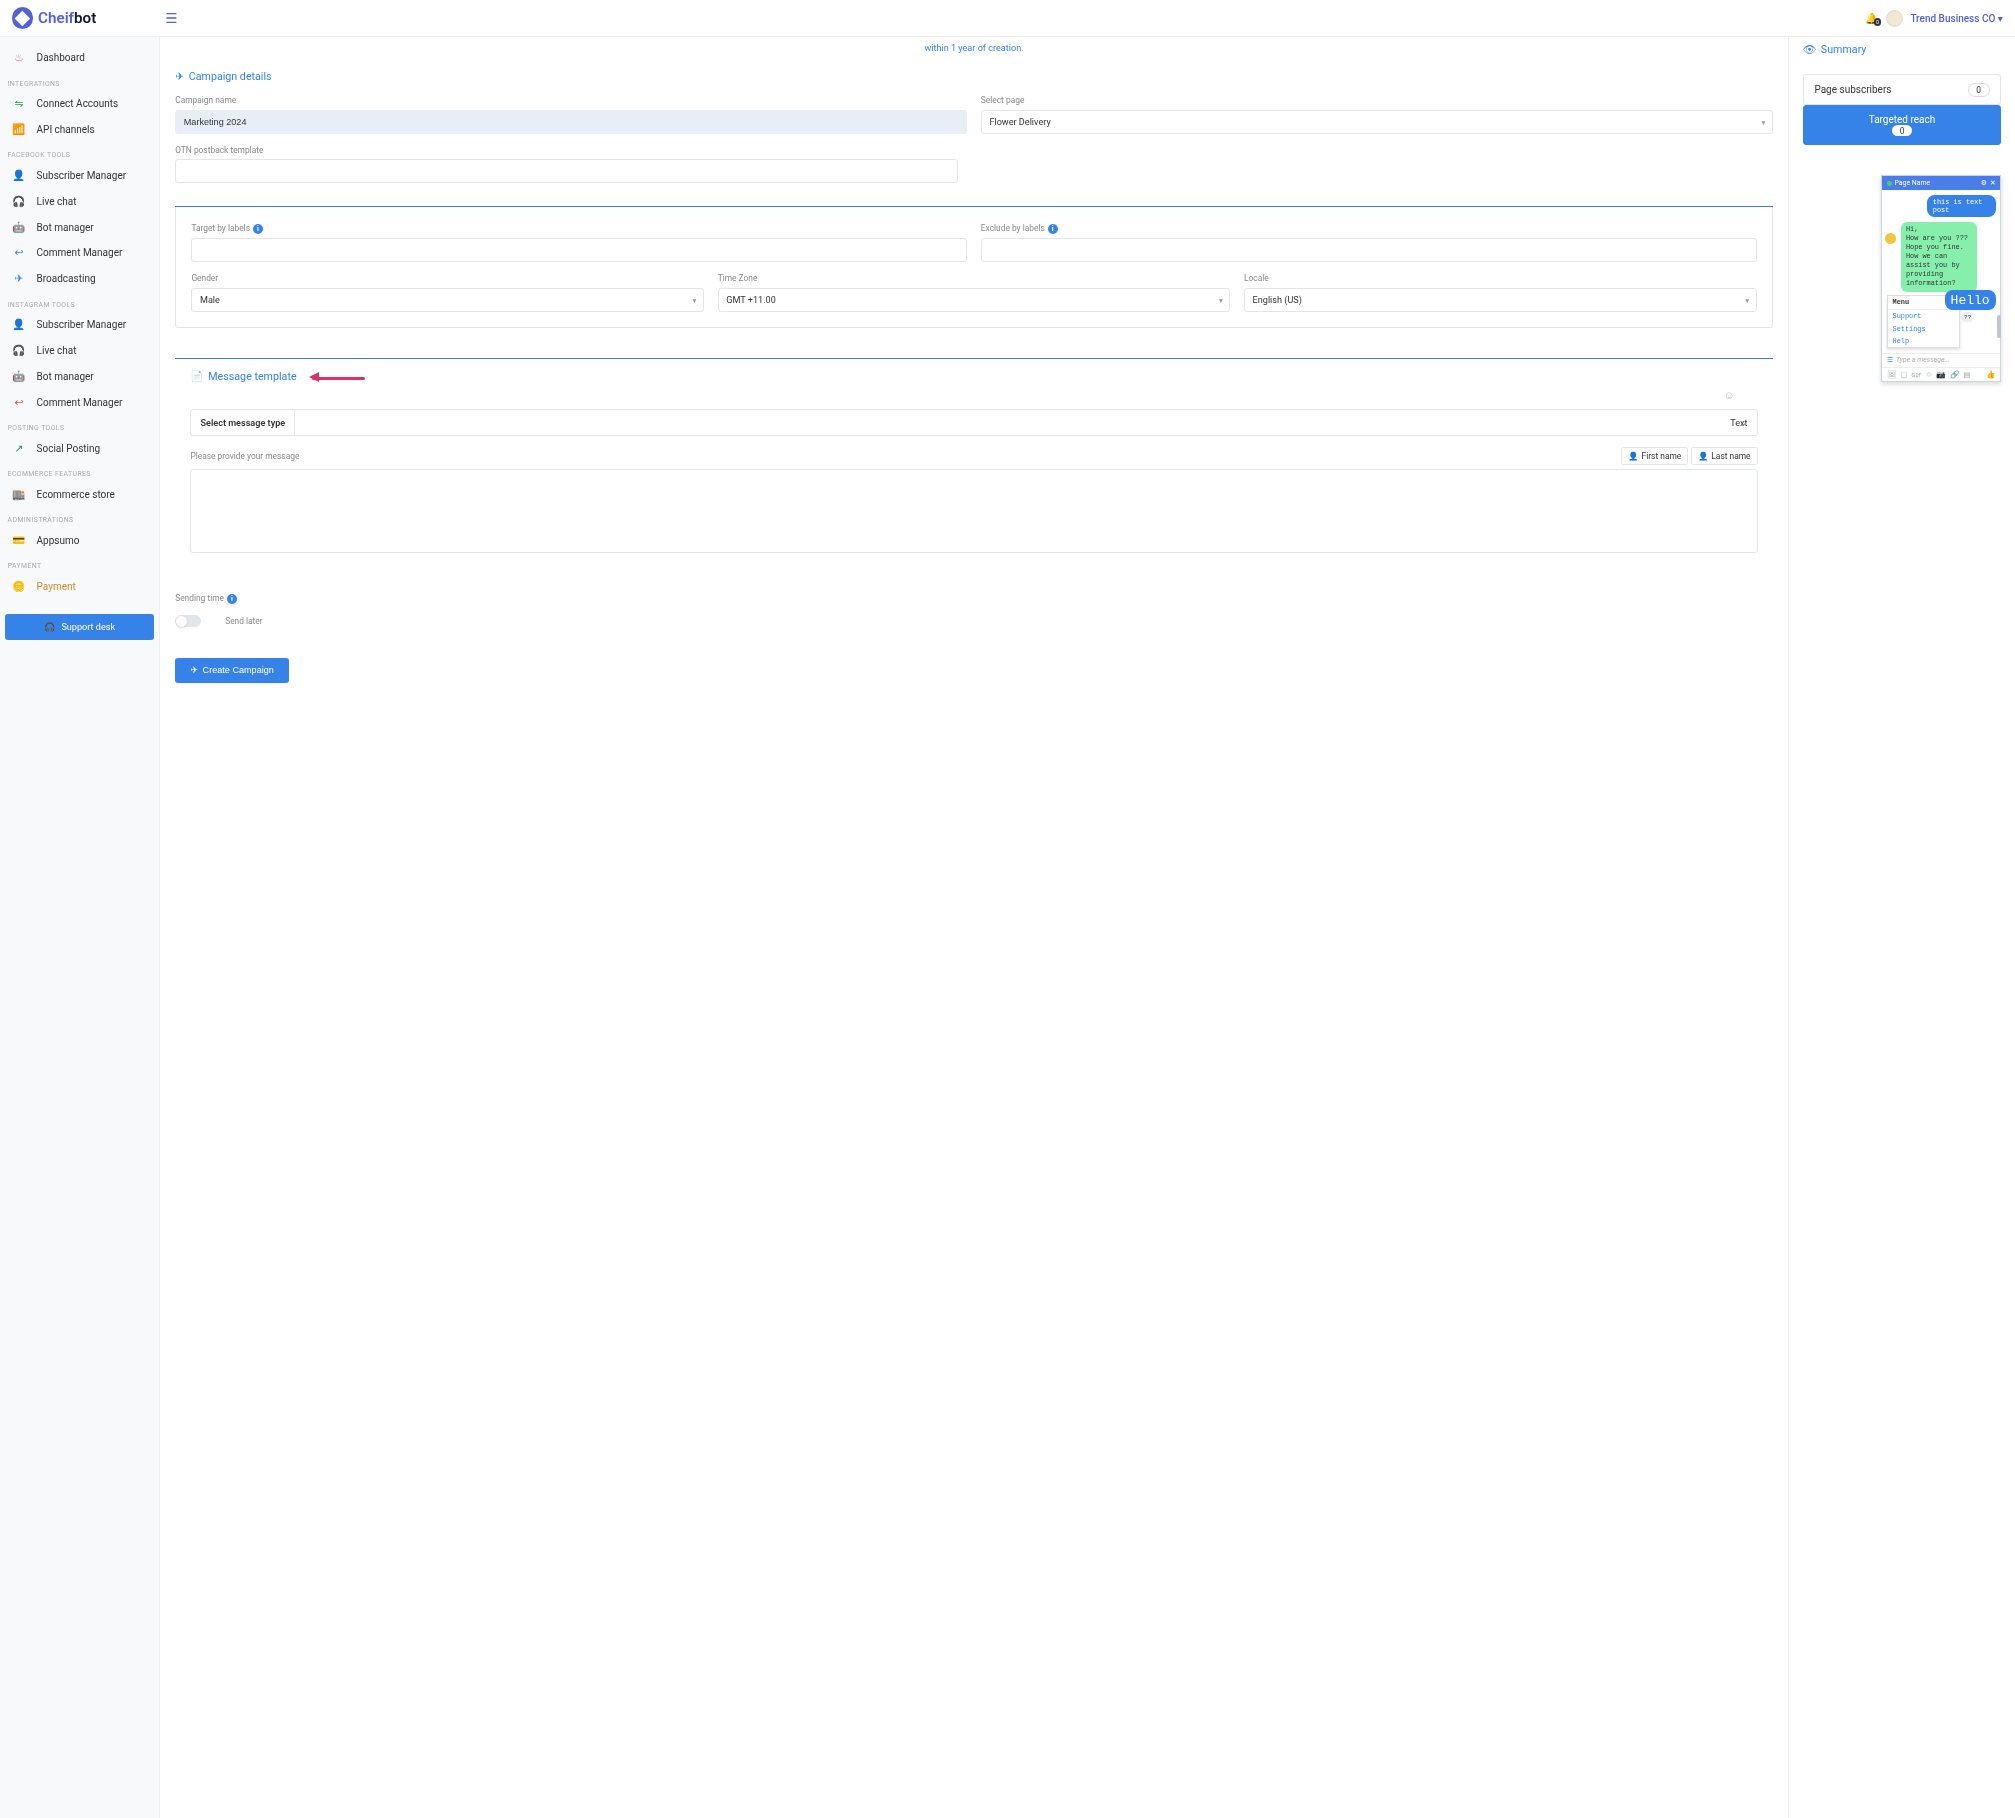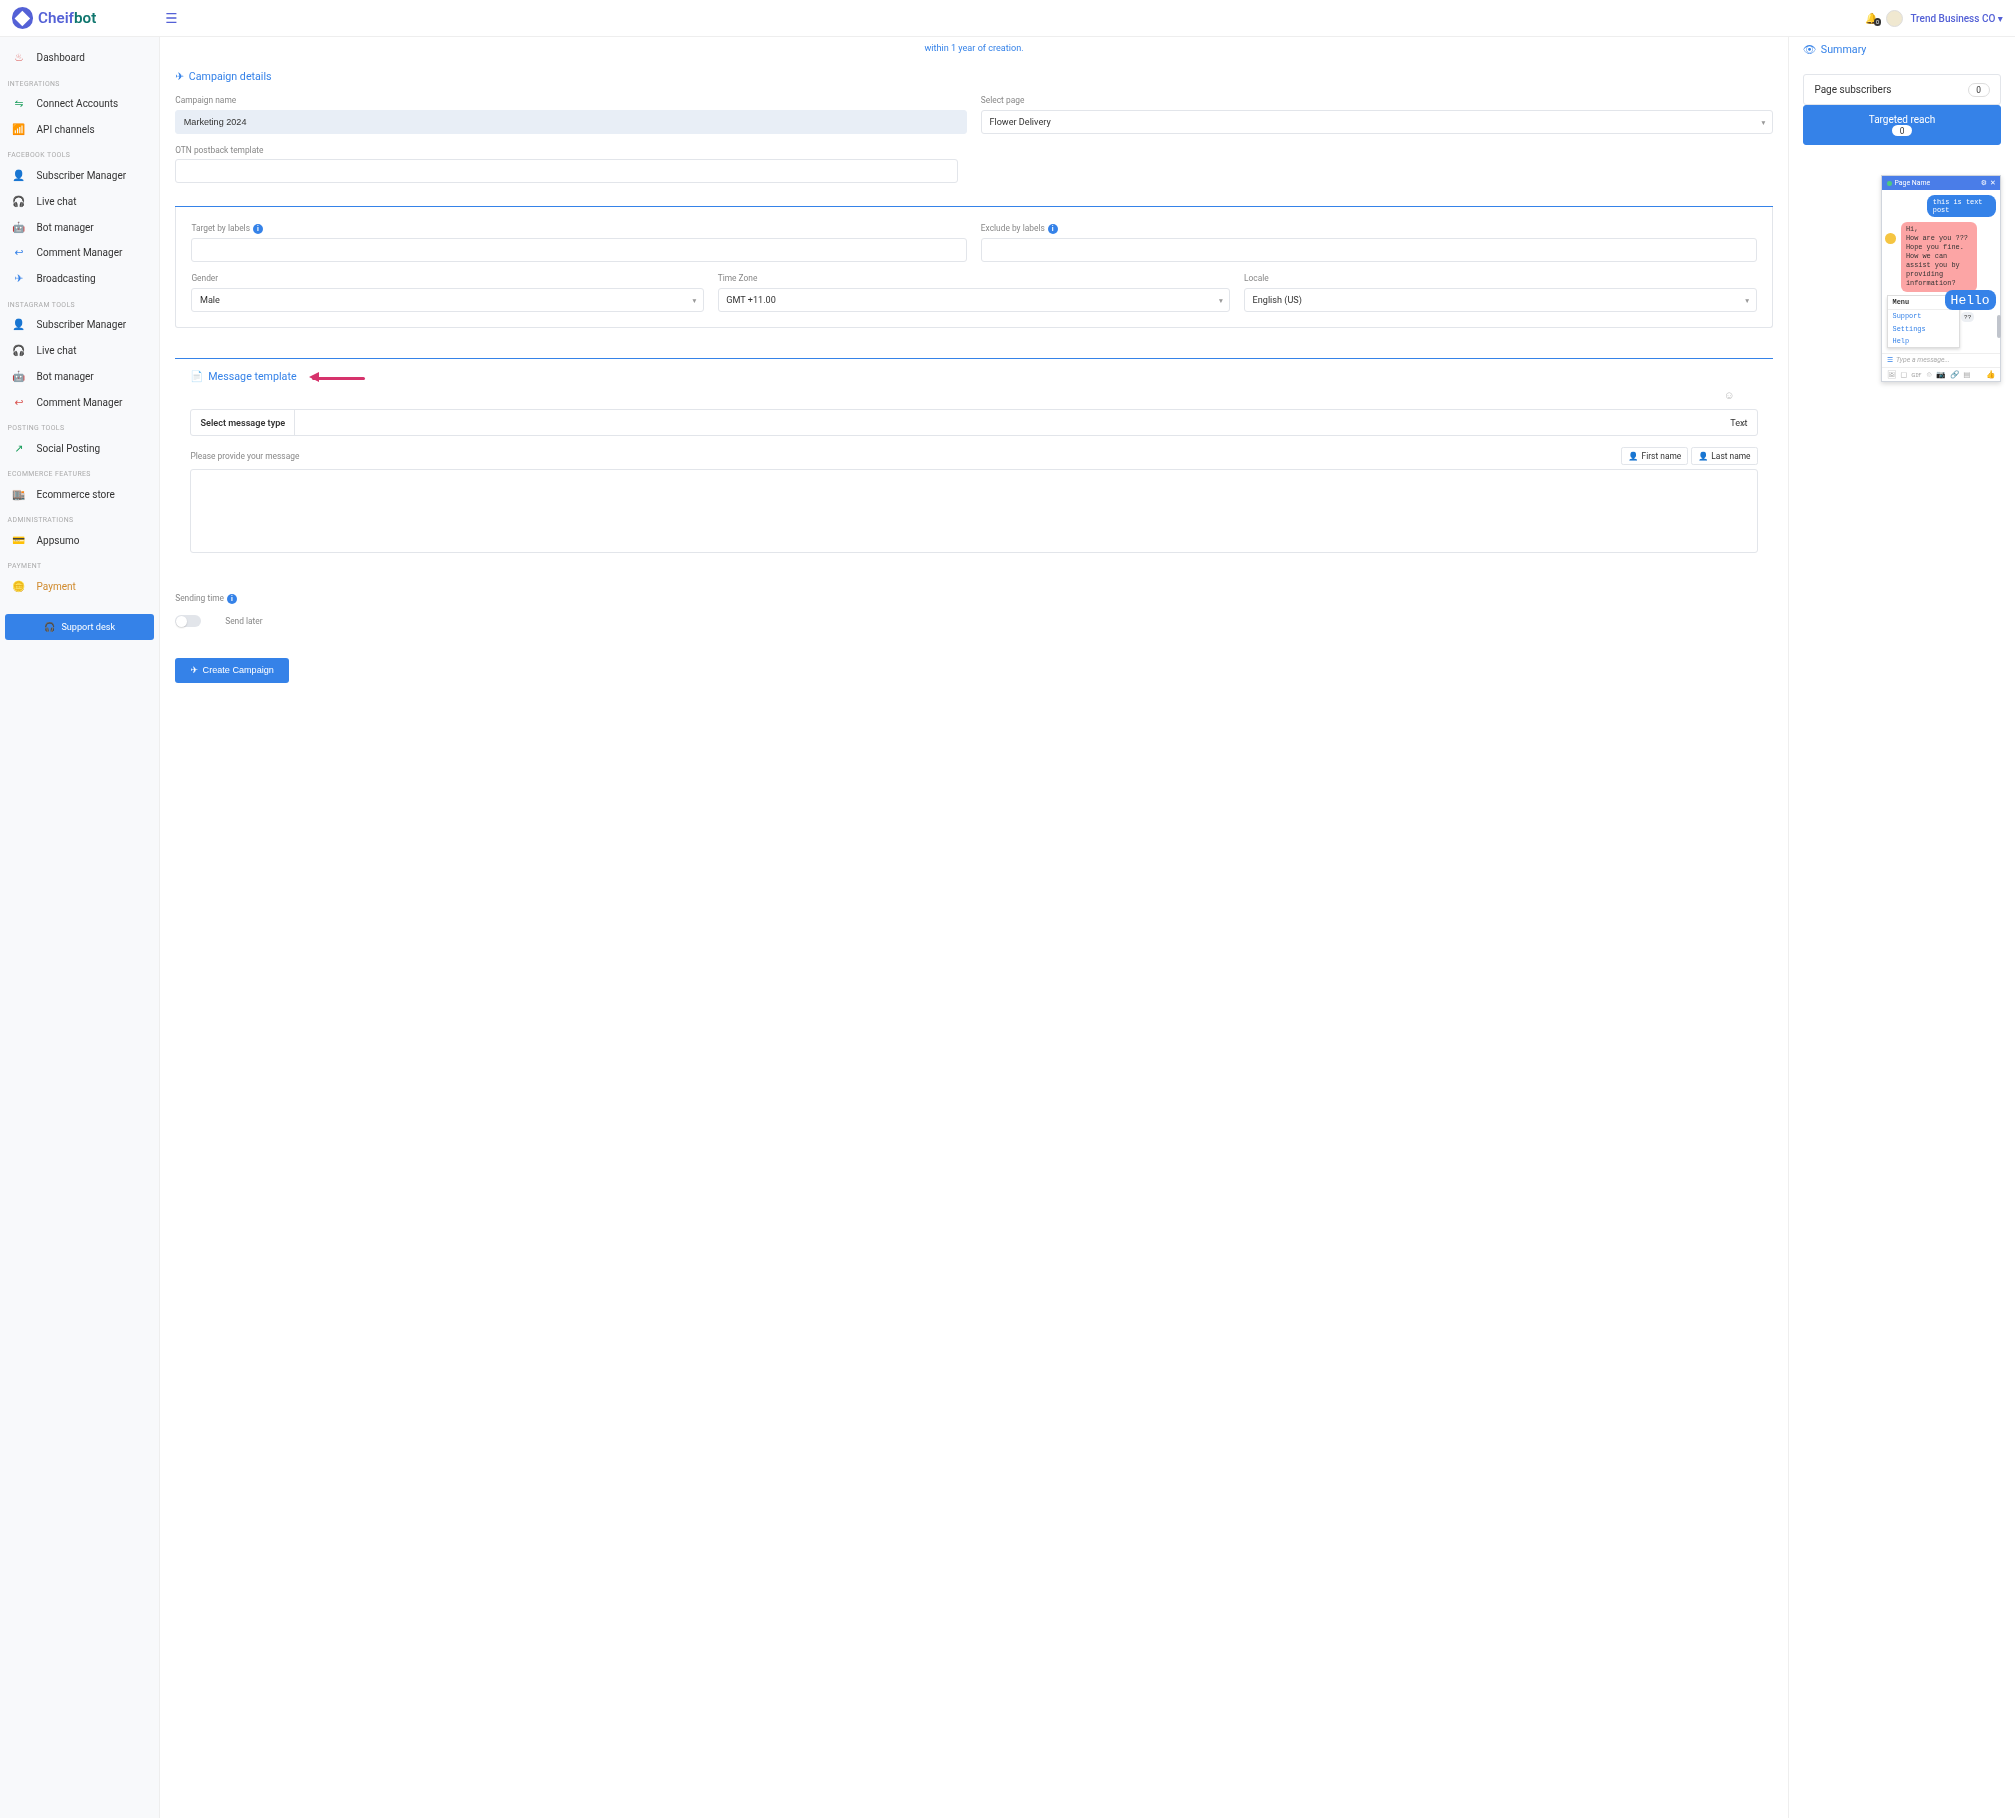--- a/index.html
+++ b/index.html
@@ -2,21 +2,21 @@
 <html style="font-size:12.2px"><head>
 <meta charset="utf-8">
 <style>
 * { box-sizing: border-box; margin: 0; padding: 0; }
 body { font-family: -apple-system, BlinkMacSystemFont, "Segoe UI", Roboto, sans-serif; background: #f8f9fb; color: #333; font-size: 10px; }
 .topbar { height: 37px; background: #fff; display: flex; align-items: center; padding: 0 12.2px; border-bottom: 0.8px solid #eee; position: relative; }
 .logo { display: flex; align-items: center; font-size: 15.2px; font-weight: 600; }
 .logo-icon { width: 21.3px; height: 21.3px; background: #5461d6; border-radius: 50%; margin-right: 4.6px; position: relative; display: flex; align-items: center; justify-content: center; }
 .logo-icon::before { content: ""; width: 10.7px; height: 10.7px; background: #fff; transform: rotate(45deg); }
 .logo .cheif { color: #5461d6; }
-.logo .bot { color: #0f766e; }
+.logo .bot { color: #0f172a; }
 .hamburger { margin-left: 69px; color: #5461d6; font-size: 13.7px; cursor: pointer; }
 .top-right { margin-left: auto; display: flex; align-items: center; gap: 7.6px; }
 .bell-icon { position: relative; font-size: 10.7px; }
 .bell-badge { position: absolute; bottom: -1.5px; right: -3px; background: #333; color: #fff; border-radius: 50%; width: 7.6px; height: 7.6px; font-size: 5.3px; display: flex; align-items: center; justify-content: center; }
 .avatar-circ { width: 17px; height: 17px; border-radius: 50%; background: #f0e8d0; border: 0.8px solid #ddd; display: flex; align-items: center; justify-content: center; font-size: 6.1px; color: #888; }
 .company { color: #5461d6; font-size: 10px; font-weight: 500; }
 .layout { display: flex; }
 .sidebar { width: 159px; background: #f8f9fb; padding: 7.6px 0; min-height: calc(100vh - 37px); }
 .side-item { display: flex; align-items: center; padding: 6.1px 12.2px; gap: 10.7px; color: #333; cursor: pointer; }
 .side-item .icon { width: 13.7px; height: 13.7px; display: flex; align-items: center; justify-content: center; font-size: 10.7px; }
@@ -63,21 +63,21 @@
 .sum-card { border: 0.8px solid #e2e5ea; border-radius: 3px; padding: 7.6px 10.7px; display: flex; justify-content: space-between; align-items: center; margin-bottom: 0; font-size: 10px; }
 .sum-card.active { background: #3582e8; color: #fff; border-color: #3582e8; flex-direction: column; }
 .badge { background: #fff; color: #333; border-radius: 7.6px; padding: 0.8px 7.6px; font-size: 8.4px; border: 0.8px solid #ddd; }
 .sum-card.active .badge { background: #fff; color: #333; border: none; }
 .chatbox { margin-top: 30.5px; margin-left: auto; width: 120px; border: 0.8px solid #d0d5dd; box-shadow: 0 1.5px 4.6px rgba(0,0,0,0.15); background: #fff; font-size: 6.9px; }
 .chat-head { background: #4a7de8; color: #fff; padding: 3px 4.6px; display: flex; align-items: center; gap: 3px; }
 .chat-head .dot { width: 4.6px; height: 4.6px; background: #4fc97f; border-radius: 50%; }
 .chat-head .spacer { flex: 1; }
 .chat-body { padding: 4.6px; position: relative; font-family: Liberation Mono, monospace; }
 .bubble-out { background: #3582e8; color: #fff; border-radius: 7.6px; padding: 3px 6.1px; font-size: 6.9px; margin-left: auto; width: fit-content; max-width: 69px; margin-bottom: 4.6px; }
-.bubble-in { background: #fca5a5; border-radius: 6.1px; padding: 3.8px 5.3px; font-size: 6.9px; max-width: 76px; margin-left: 13.7px; line-height: 1.3; margin-bottom: 3px; }
+.bubble-in { background: #86efac; border-radius: 6.1px; padding: 3.8px 5.3px; font-size: 6.9px; max-width: 76px; margin-left: 13.7px; line-height: 1.3; margin-bottom: 3px; }
 .bot-avatar { width: 10.7px; height: 10.7px; background: #f5c542; border-radius: 50%; position: absolute; left: 3px; top: 43px; }
 .menu-pop { background: #fff; border: 0.8px solid #ddd; box-shadow: 0 1.5px 3px rgba(0,0,0,0.15); margin-left: 0; width: 73px; font-size: 6.9px; }
 .menu-pop .mh { padding: 2.3px 4.6px; font-weight: 600; border-bottom: 0.8px solid #eee; }
 .menu-pop .mi { padding: 2.3px 4.6px; color: #3582e8; cursor: pointer; }
 .hello-bubble { position: absolute; right: 4.6px; bottom: 43px; background: #3582e8; color: #fff; border-radius: 7.6px; padding: 2.3px 6.1px; font-size: 13px; }
 .qtext { position: absolute; right: 26px; bottom: 30.5px; background: #eceff3; border-radius: 4.6px; padding: 1.5px 3px; font-size: 6.1px; }
 .chat-input { border-top: 0.8px solid #eee; padding: 2.3px 4.6px; font-size: 6.9px; color: #aaa; display: flex; align-items: center; gap: 3px; }
 .chat-input .bars { color: #3582e8; }
 .chat-tools { border-top: 0.8px solid #eee; padding: 2.3px 4.6px; display: flex; gap: 3.8px; color: #aaa; font-size: 7.6px; }
 .chat-tools .thumb { margin-left: auto; color: #3582e8; }

